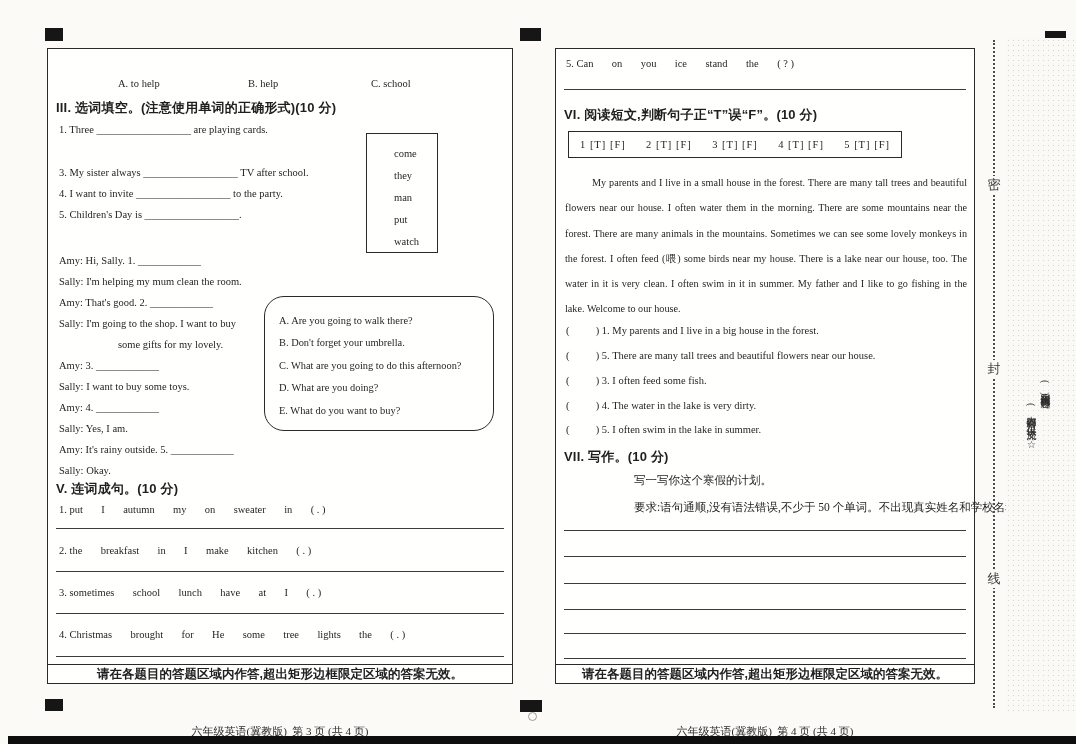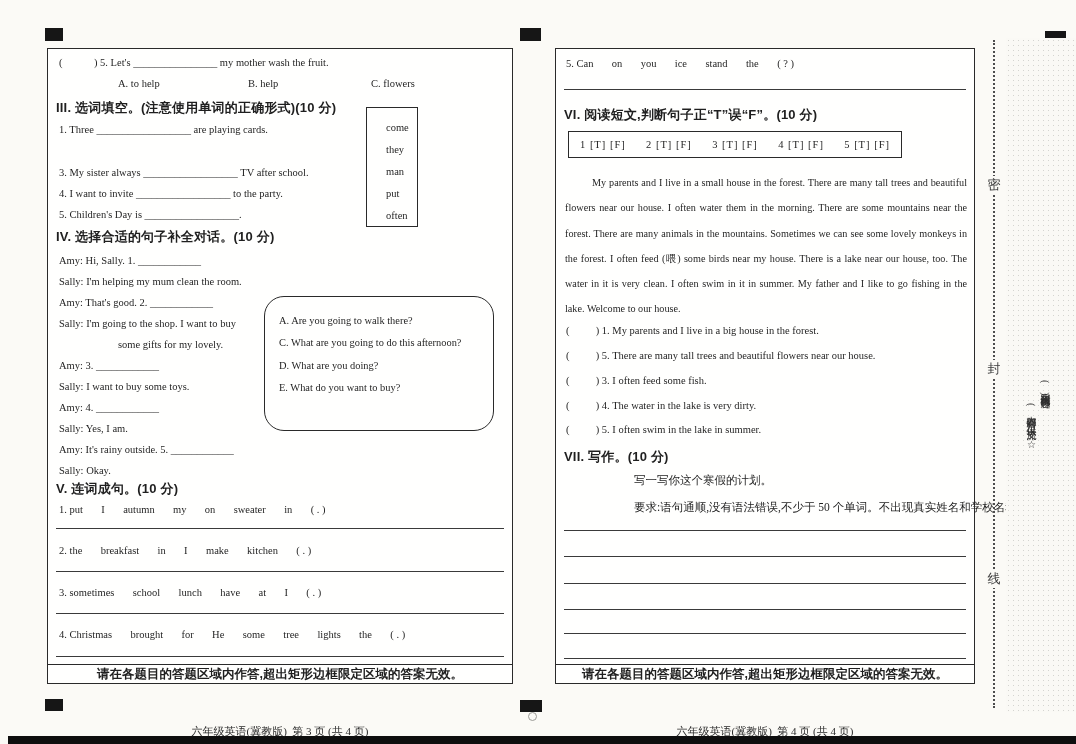--- a/index.html
+++ b/index.html
@@ -16,22 +16,22 @@
   .p4{left:555px;width:420px;}
   .row{position:absolute;left:11px;white-space:pre;font-size:10.5px;line-height:14px;}
   .cn{font-size:11.5px;margin-left:45px;}
   .hd{
     position:absolute;left:8px;white-space:pre;font-weight:700;font-size:13px;
     font-family:"Liberation Sans","DejaVu Sans",sans-serif;letter-spacing:0.2px;
   }
   .opt{position:absolute;white-space:pre;font-size:10.5px;}
   .uline{position:absolute;left:8px;right:8px;border-top:1.5px solid #3a3a3a;}
   .wordbank{
-    position:absolute;left:318px;top:58px;width:52px;height:120px;
-    border:1.2px solid #2a2a2a;box-sizing:border-box;padding:9px 0 0 19px;
+    position:absolute;left:318px;top:84px;width:72px;height:120px;
+    border:1.2px solid #2a2a2a;box-sizing:border-box;padding:9px 0 0 27px;
   }
   .wordbank div{font-size:10.5px;line-height:22px;white-space:pre;}
   .optbox{
     position:absolute;left:216px;top:247px;width:230px;height:135px;
     border:1.2px solid #2a2a2a;border-radius:20px;box-sizing:border-box;
     padding:13px 0 16px 14px;background:#fffffe;
   }
   .optbox div{font-size:10.4px;line-height:22.4px;white-space:pre;}
   .tfbox{
     position:absolute;left:12px;top:82px;width:334px;height:27px;
@@ -85,54 +85,53 @@
   <div class="mark" style="left:520px;top:28px;width:21px;height:13px;"></div>
   <div class="mark" style="left:1045px;top:31px;width:21px;height:12px;"></div>
   <div class="mark" style="left:45px;top:699px;width:18px;height:12px;"></div>
   <div class="mark" style="left:520px;top:700px;width:22px;height:12px;"></div>
   <div class="mark" style="left:1045px;top:686px;width:18px;height:11px;"></div>
   <div class="reg-circle"></div>
   <div class="botbar"></div>
 
   <section class="page p3">
 
-    <div class="row" style="top:7px;">(            ) 5. Let's ________________ my mother wash the fruit.</div>
     <div class="opt" style="left:70px;top:29px;">A. to help</div>
     <div class="opt" style="left:200px;top:29px;">B. help</div>
-    <div class="opt" style="left:323px;top:29px;">C. flowers</div>
+    <div class="opt" style="left:323px;top:29px;">C. school</div>
 
     <div class="hd" style="top:50px;">III. 选词填空。(注意使用单词的正确形式)(10 分)</div>
     <div class="row" style="top:74px;">1. Three __________________ are playing cards.</div>
     <div class="row" style="top:117px;">3. My sister always __________________ TV after school.</div>
     <div class="row" style="top:138px;">4. I want to invite __________________ to the party.</div>
     <div class="row" style="top:159px;">5. Children's Day is __________________.</div>
 
     <div class="wordbank">
       <div>come</div>
       <div>they</div>
       <div>man</div>
       <div>put</div>
-      <div>often</div>
+      <div>watch</div>
     </div>
 
-    <div class="hd" style="top:179px;">IV. 选择合适的句子补全对话。(10 分)</div>
     <div class="row" style="top:205px;">Amy: Hi, Sally. 1. ____________</div>
     <div class="row" style="top:226px;">Sally: I'm helping my mum clean the room.</div>
     <div class="row" style="top:247px;">Amy: That's good. 2. ____________</div>
     <div class="row" style="top:268px;">Sally: I'm going to the shop. I want to buy</div>
     <div class="row" style="top:289px;left:70px;">some gifts for my lovely.</div>
     <div class="row" style="top:310px;">Amy: 3. ____________</div>
     <div class="row" style="top:331px;">Sally: I want to buy some toys.</div>
     <div class="row" style="top:352px;">Amy: 4. ____________</div>
     <div class="row" style="top:373px;">Sally: Yes, I am.</div>
     <div class="row" style="top:394px;">Amy: It's rainy outside. 5. ____________</div>
     <div class="row" style="top:415px;">Sally: Okay.</div>
 
     <div class="optbox">
       <div>A. Are you going to walk there?</div>
+      <div>B. Don't forget your umbrella.</div>
       <div>C. What are you going to do this afternoon?</div>
       <div>D. What are you doing?</div>
       <div>E. What do you want to buy?</div>
     </div>
 
     <div class="hd" style="top:431px;">V. 连词成句。(10 分)</div>
     <div class="row" style="top:454px;">1. put       I       autumn       my       on       sweater       in       ( . )</div>
     <div class="uline" style="top:479px;"></div>
     <div class="row" style="top:495px;">2. the       breakfast       in       I       make       kitchen       ( . )</div>
     <div class="uline" style="top:522px;"></div>

